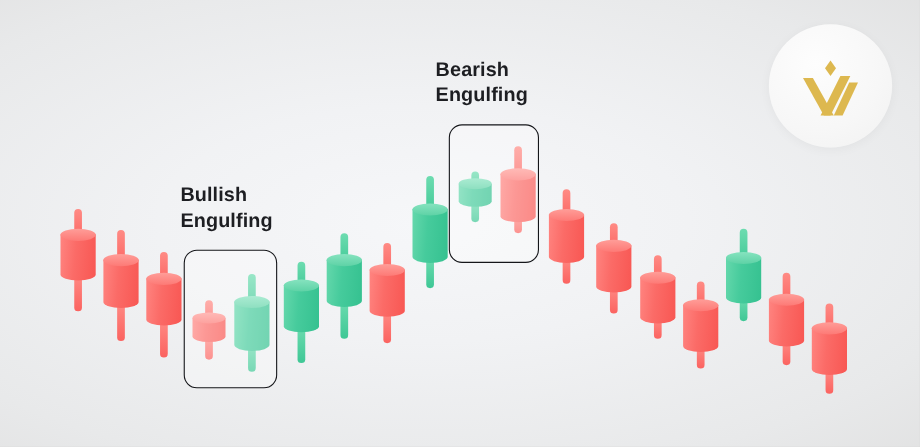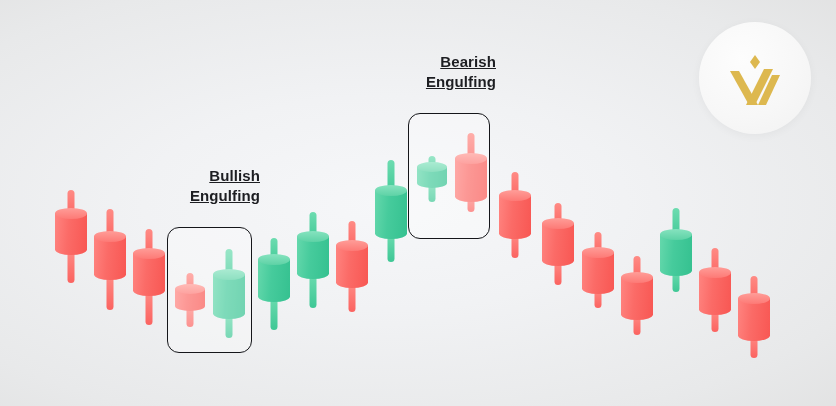--- a/index.html
+++ b/index.html
@@ -37,23 +37,23 @@
   .c-green .cap{background:linear-gradient(180deg,#86e3bf 0%,#5ed2a6 100%);}
   .c-red   .cap{background:linear-gradient(180deg,#ff9d98 0%,#fd7a76 100%);}
 
   
   .pbox{
     position:absolute;border:1.6px solid #15161a;border-radius:12px;
     background:rgba(255,255,255,0.30);
   }
   
   .plabel{
-    position:absolute;text-align:right;
-    font-size:15px;font-weight:bold;line-height:1.30;
-    color:#1d1e22;letter-spacing:.1px;white-space:pre-line;text-decoration:underline;
+    position:absolute;text-align:left;
+    font-size:18px;font-weight:bold;line-height:1.30;
+    color:#1d1e22;letter-spacing:.1px;white-space:pre-line;
   }
   
   #logo{
     position:absolute;border-radius:50%;
     background:radial-gradient(circle at 38% 32%, #fdfdfd 0%, #f7f7f7 58%, #f1f1f1 100%);
     box-shadow:0 2px 10px rgba(0,0,0,.045);
     display:flex;align-items:center;justify-content:center;
   }
 </style>
 </head>

